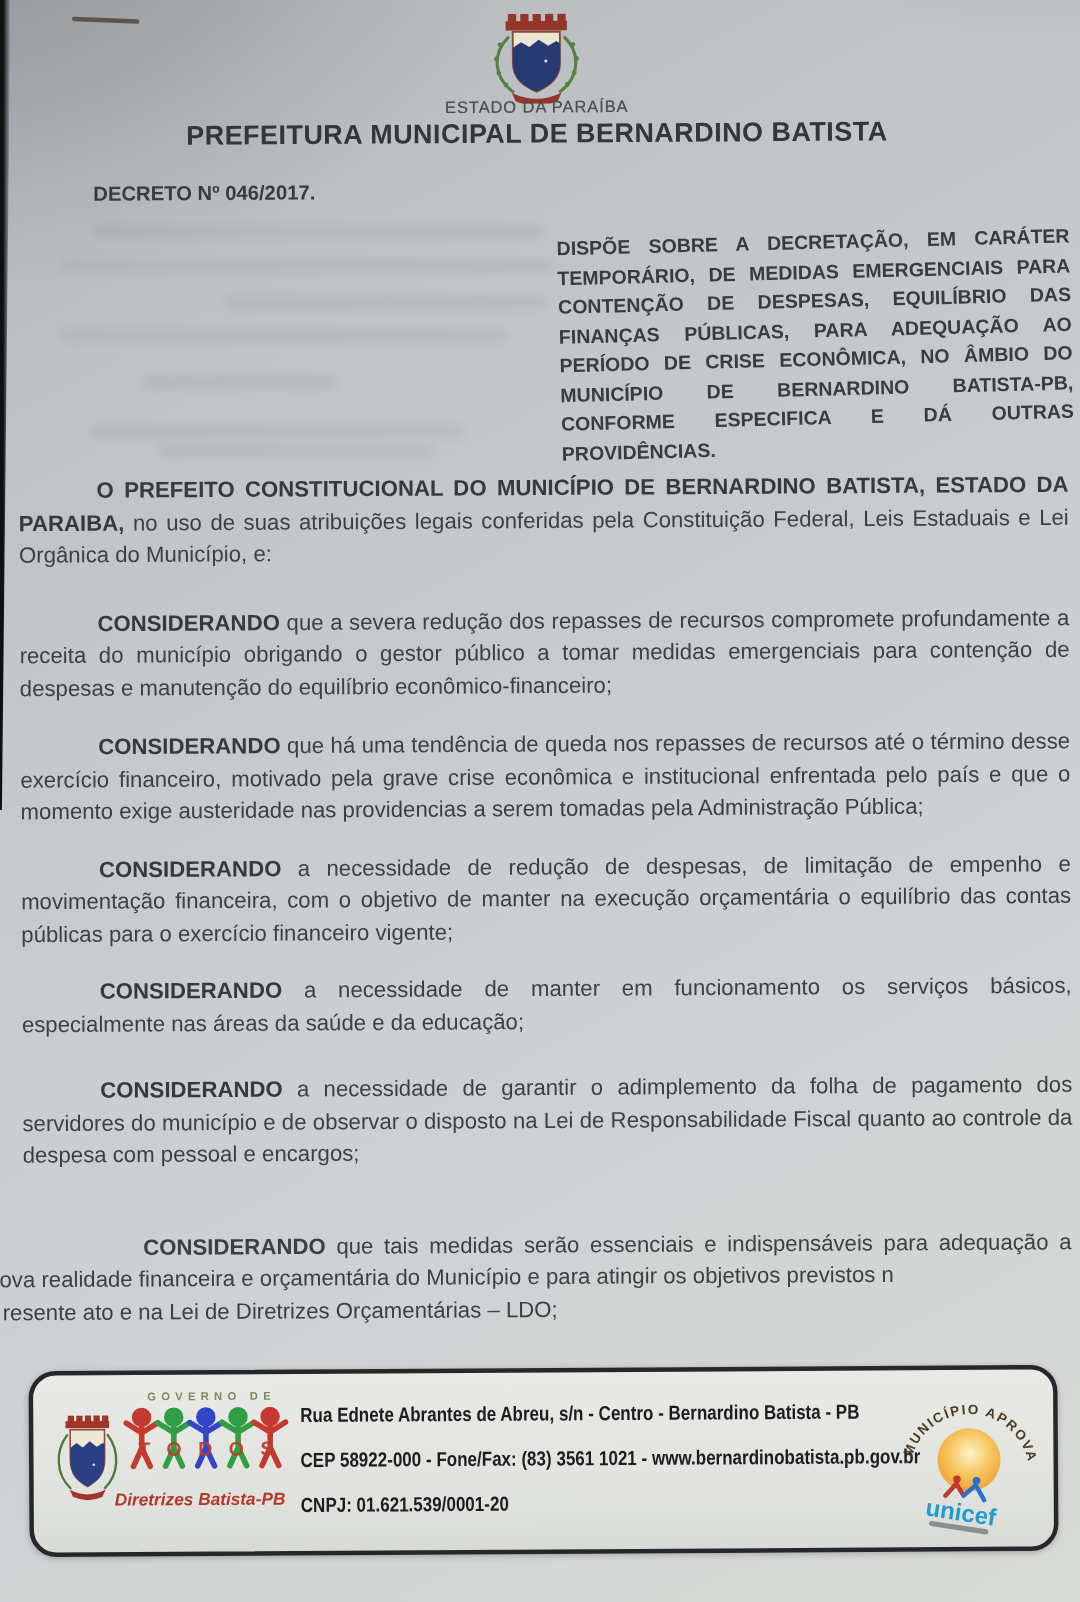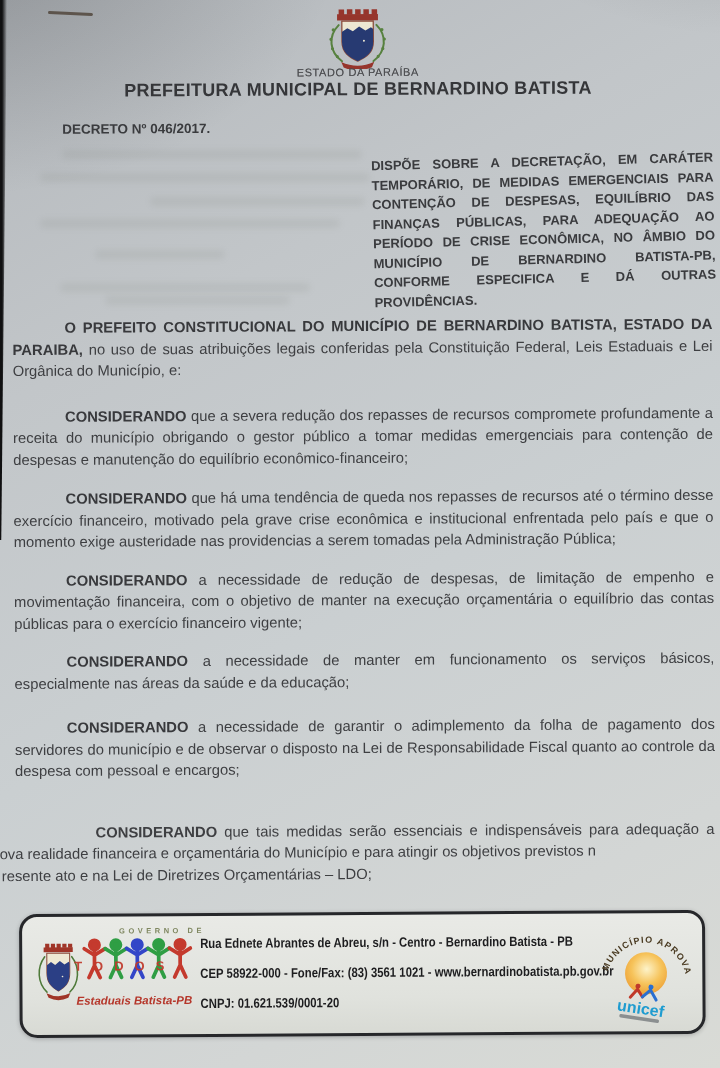--- a/index.html
+++ b/index.html
@@ -56,23 +56,23 @@
   .final-block .ln3{margin-left:-14px;}
 
   .footer-box{
     position:absolute;left:16px;top:912px;width:680px;height:118px;
     border:3.5px solid #26272a;border-radius:18px;
     background:linear-gradient(180deg,#e9eae6 0%,#e0e2dd 70%,#d8dad4 100%);
     box-shadow:0 1px 4px rgba(20,20,22,.25);
   }
   .mini-arms{position:absolute;left:10px;top:12px;}
   .gov-label{position:absolute;left:76px;top:10px;font-size:7.5px;font-weight:bold;
-    letter-spacing:3.5px;color:#7f8760;margin-left:21px;}
+    letter-spacing:3.5px;color:#7f8760;}
   .figures{position:absolute;left:60px;top:19px;}
-  .todos-label{position:absolute;left:52px;top:42px;font-size:13px;font-weight:bold;
+  .todos-label{position:absolute;left:70px;top:42px;font-size:13px;font-weight:bold;
     letter-spacing:11px;color:#c0392b;opacity:.92;}
   .city-label{position:absolute;left:54px;top:78px;font-size:11.5px;font-style:italic;
     font-weight:bold;color:#b5372b;}
   .address{position:absolute;left:178px;top:13px;width:500px;
     font-size:13.5px;font-weight:bold;line-height:30px;color:#1d1d1f;
     transform:scaleX(.84);transform-origin:left top;white-space:nowrap;}
   .seal{position:absolute;right:6px;top:4px;transform:rotate(9deg);}
 </style>
 </head>
 <body>
@@ -194,21 +194,21 @@
             <path d="M82,17 v15 M82,21 L70.5,14 M82,21 L93.5,14 M82,32 l-6,13 M82,32 l6,13"></path>
           </g>
           <g stroke="#c43a2e" stroke-width="4">
             <circle cx="105" cy="10" r="5" fill="#c43a2e"></circle>
             <path d="M105,17 v15 M105,21 L93.5,14 M105,21 L116,14 M105,32 l-6,13 M105,32 l6,13"></path>
           </g>
         </g>
       </svg>
 
       <span class="todos-label">TODOS</span>
-      <span class="city-label">Estaduais Batista-PB</span>
+      <span class="city-label">Diretrizes Batista-PB</span>
 
       <div class="address">
         <div>Rua Ednete Abrantes de Abreu, s/n - Centro - Bernardino Batista - PB</div>
         <div>CEP 58922-000 - Fone/Fax: (83) 3561 1021 - www.bernardinobatista.pb.gov.br</div>
         <div>CNPJ: 01.621.539/0001-20</div>
       </div>
 
       <svg class="seal" width="100" height="108" viewBox="0 0 100 108">
         <defs>
           <radialGradient id="sunG" cx="50%" cy="40%" r="65%">

